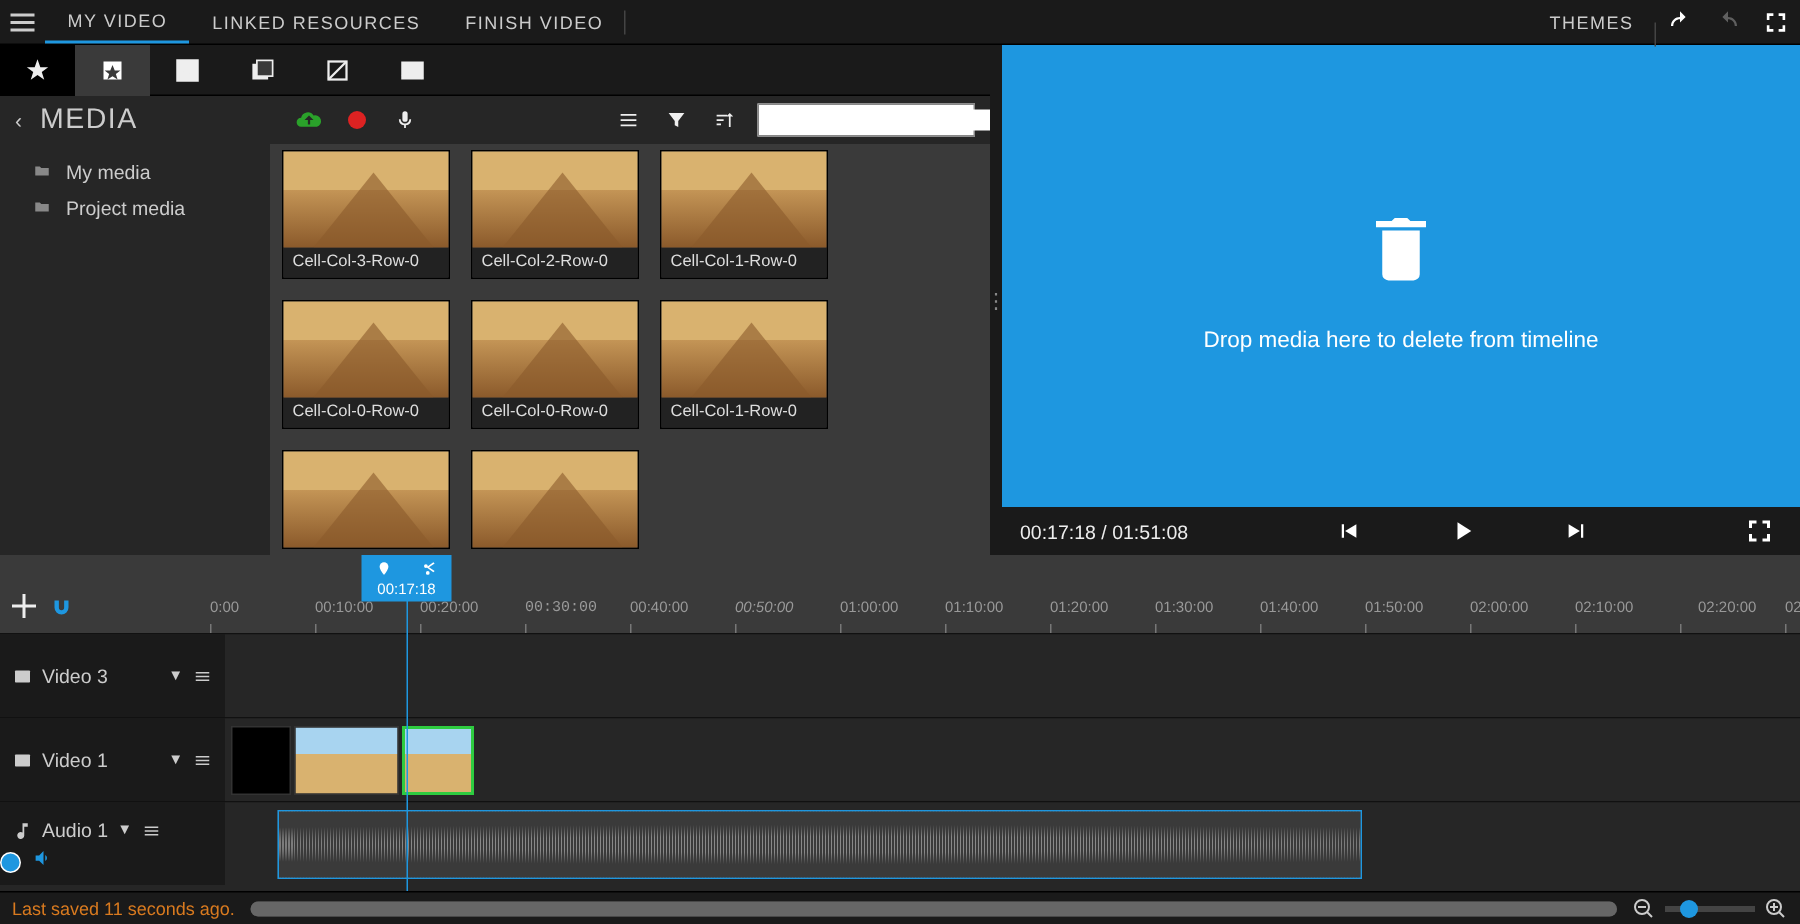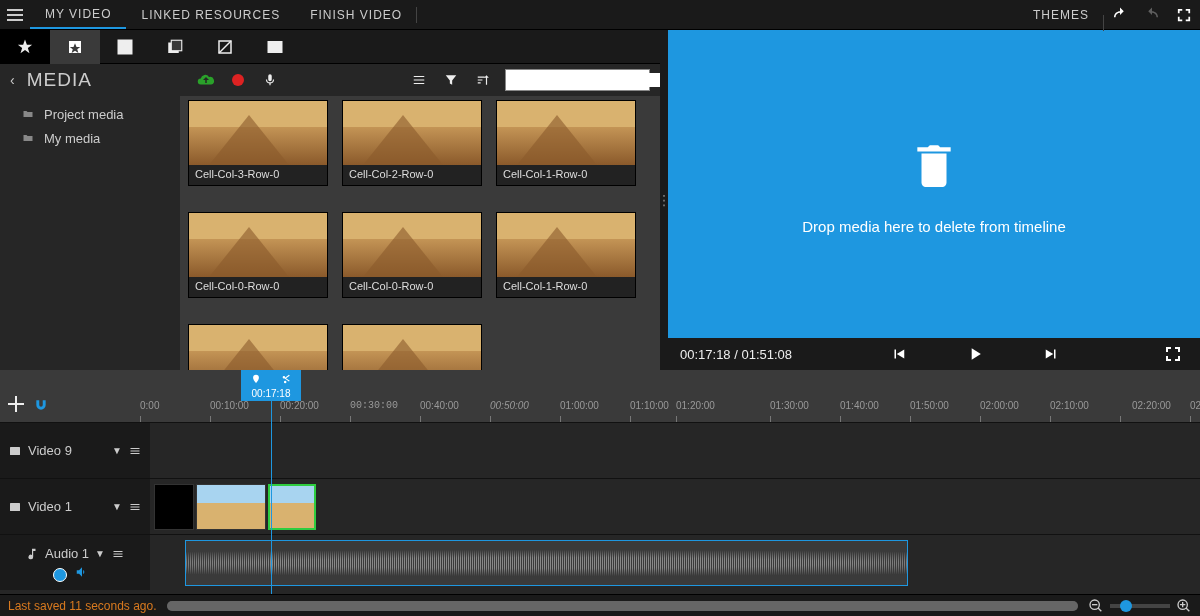--- a/index.html
+++ b/index.html
@@ -38,21 +38,21 @@
 .mediahdr .ctrl{width:20px;height:20px;cursor:pointer;display:flex;align-items:center;justify-content:center}
 .mediahdr .search{width:145px;height:22px;background:#fff;border:1px solid #888;display:flex;align-items:center;padding:0 6px;gap:4px}
 .mediahdr .search input{flex:1;border:none;outline:none;font-size:12px}
 
 
 .mediabody{flex:1;display:flex;overflow:hidden}
 .folders{width:180px;background:#262626;padding:6px 0}
 .folders .folder{height:24px;display:flex;align-items:center;gap:8px;padding-left:20px;font-size:13px;cursor:pointer}
 .folders .folder svg{width:16px;height:12px;fill:#888}
 .thumbs{flex:1;overflow:auto;padding:4px 8px;display:flex;flex-wrap:wrap;gap:14px;align-content:flex-start;position:relative}
-.thumb{width:140px;border:1px solid #000;cursor:pointer;margin-bottom:12px}
+.thumb{width:112px;border:1px solid #000;cursor:pointer;margin-bottom:0}
 .thumb .img{height:64px;background:linear-gradient(#d9b26f 40%,#c49556 40%,#8b5a2b 100%);position:relative;overflow:hidden}
 .thumb .img::before{content:"";position:absolute;left:20px;bottom:0;width:0;height:0;border-left:40px solid transparent;border-right:40px solid transparent;border-bottom:50px solid rgba(139,90,43,.6)}
 .thumb .label{height:20px;background:#222;color:#ddd;font-size:11px;padding:3px 6px;overflow:hidden;white-space:nowrap}
 .resizer{width:8px;background:#1a1a1a;display:flex;align-items:center;justify-content:center;cursor:col-resize}
 .resizer::before{content:"⋮";color:#888;font-size:14px}
 
 
 .preview-stage{flex:1;background:#1e97e0;display:flex;flex-direction:column;align-items:center;justify-content:center;color:#fff}
 .preview-ctrl{height:32px;background:#1a1a1a;display:flex;align-items:center;padding:0 12px;gap:8px}
 .preview-ctrl .time{font-size:13px;color:#eee}
@@ -74,21 +74,21 @@
 .track-hdr{width:150px;background:#1a1a1a;display:flex;align-items:center;padding:0 8px;gap:6px;font-size:13px}
 .track-hdr .name{flex:1}
 .track-body{flex:1;background:#262626;position:relative;display:flex;align-items:center;padding:0 4px;gap:2px}
 .clip{height:46px;background:#111;border:1px solid #333;width:40px;background-size:cover;background-position:center}
 .clip.pyramid{background:linear-gradient(#a8d4f0 40%,#d9b26f 40%)}
 .clip.selected{border:2px solid #2ecc40}
 .audio-clip{position:absolute;left:35px;right:292px;top:5px;height:46px;background:#3a3a3a;border:1px solid #1e97e0;overflow:hidden}
 .wave{position:absolute;inset:0;background:repeating-linear-gradient(90deg,#888 0,#888 1px,transparent 1px,transparent 2px)}
 .wave::after{content:"";position:absolute;inset:0;background:radial-gradient(ellipse 100% 30% at 50% 50%,rgba(56,56,56,0) 40%,#3a3a3a 100%)}
 
-.audio-track .track-hdr{flex-direction:column;align-items:center;justify-content:center;gap:4px}
+.audio-track .track-hdr{flex-direction:column;align-items:flex-start;justify-content:center;gap:4px}
 .audio-track .row{display:flex;align-items:center;gap:6px}
 .vol-slider{height:4px;background:#1e97e0;position:relative;margin-top:4px;border-radius:2px}
 .vol-slider::after{content:"";position:absolute;right:-6px;top:-4px;width:12px;height:12px;background:#1e97e0;border-radius:50%;border:1px solid #fff}
 
 
 .status{height:22px;background:#1a1a1a;display:flex;align-items:center;padding:0 8px;gap:10px;border-top:1px solid #000}
 .status .saved{color:#d97a1f;font-size:12px}
 .status .scrollbar{flex:1;height:10px;background:#3a3a3a;border-radius:5px;position:relative}
 .status .scrollbar::after{content:"";position:absolute;left:0;top:0;width:100%;height:100%;background:#666;border-radius:5px}
 .zoom{display:flex;align-items:center;gap:6px}
@@ -216,27 +216,27 @@
             </svg>
         </div>
       </div>
 
       <div class="mediabody">
         <div class="folders">
           <div class="folder">
               <svg viewBox="0 0 24 24">
                 <path d="M3 6h6l2 2h10v10H3z"></path>
               </svg>
-              <span>Project media</span>
+              <span>My media</span>
             </div>
           <div class="folder">
               <svg viewBox="0 0 24 24">
                 <path d="M3 6h6l2 2h10v10H3z"></path>
               </svg>
-              <span>My media</span>
+              <span>Project media</span>
             </div>
         </div>
         <div class="thumbs">
           <div class="thumb">
               <div class="img"></div>
               <div class="label">Cell-Col-3-Row-0</div>
             </div>
           <div class="thumb">
               <div class="img"></div>
               <div class="label">Cell-Col-2-Row-0</div>
@@ -319,21 +319,21 @@
       </div>
       <div class="tl-ruler-ticks" id="ticks">
           <div class="tick" style="left: 0px;">0:00</div>
           <div class="tick" style="left: 70px;">00:10:00</div>
           <div class="tick" style="left: 140px;">00:20:00</div>
           <div class="tick" style="left: 210px; font-family: Liberation Mono, monospace;">00:30:00</div>
           <div class="tick" style="left: 280px;">00:40:00</div>
           <div class="tick" style="left: 350px; font-style: italic;">00:50:00</div>
           <div class="tick" style="left: 420px;">01:00:00</div>
           <div class="tick" style="left: 490px;">01:10:00</div>
-          <div class="tick" style="left: 536px;">01:20:00</div>
+          <div class="tick" style="left: 560px;">01:20:00</div>
           <div class="tick" style="left: 630px;">01:30:00</div>
           <div class="tick" style="left: 700px;">01:40:00</div>
           <div class="tick" style="left: 770px;">01:50:00</div>
           <div class="tick" style="left: 840px;">02:00:00</div>
           <div class="tick" style="left: 910px;">02:10:00</div>
           <div class="tick" style="left: 980px; padding-left: 12px;">02:20:00</div>
           <div class="tick" style="left: 1050px;">02:3</div>
         </div>
       <div class="playhead-tab">
         <div class="icons">
@@ -346,21 +346,21 @@
         </div>
         <div>00:17:18</div>
       </div>
     </div>
 
     <div class="track">
       <div class="track-hdr">
         <svg width="14" height="12" viewBox="0 0 24 24" fill="#ccc">
             <rect x="2" y="4" width="20" height="16" rx="1"></rect>
           </svg>
-        <span class="name">Video 9</span>
+        <span class="name">Video 3</span>
         <span style="font-size:10px">▼</span>
         <svg width="14" height="12" viewBox="0 0 24 24" fill="#ccc">
             <path d="M3 6h18v2H3zm0 5h18v2H3zm0 5h18v2H3z"></path>
           </svg>
       </div>
       <div class="track-body"></div>
     </div>
 
     <div class="track">
       <div class="track-hdr">

